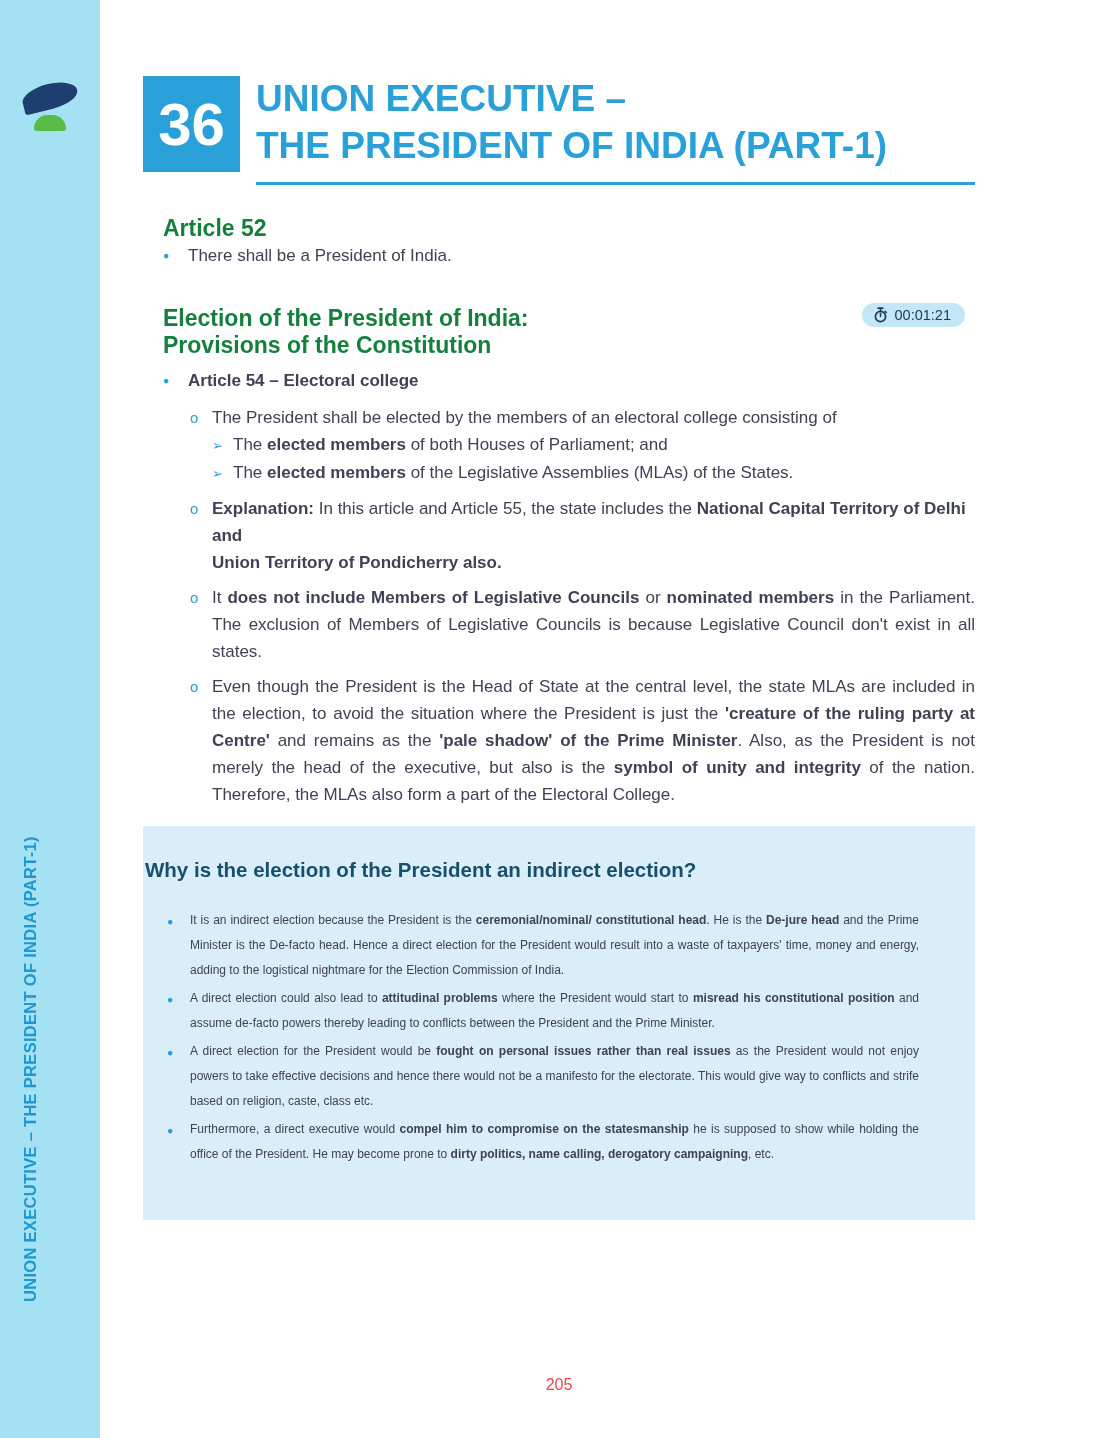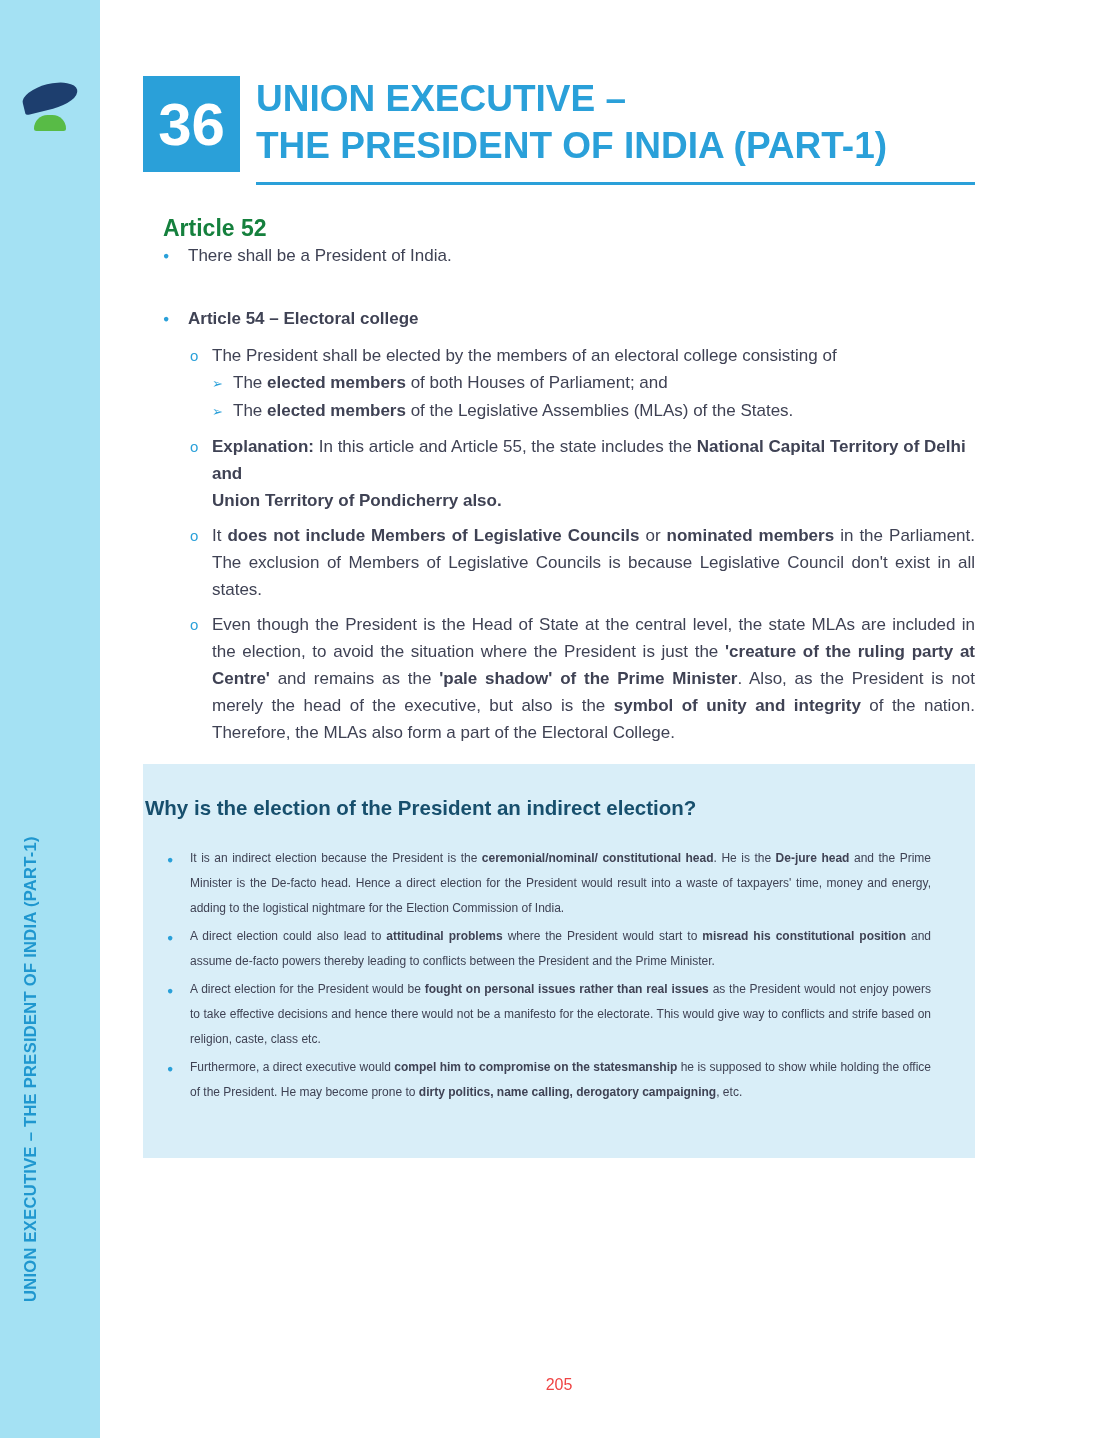--- a/index.html
+++ b/index.html
@@ -58,21 +58,21 @@
   .heading-row { display:flex; justify-content:space-between; align-items:flex-start; }
   .timer {
     display:flex; align-items:center; gap:7px; background:#c3e7f6; color:#203a54;
     border-radius:14px; padding:4px 14px 4px 11px; font-size:14.5px; margin:-2px 10px 0 0;
     white-space:nowrap;
   }
   .election-list { margin-top:8px; }
 
   
   .box {
-    margin-top:18px; background:#d9eef8; padding:32px 44px 50px 2px; width:832px;
+    margin-top:18px; background:#d9eef8; padding:32px 56px 50px 2px; width:832px;
   }
   .box-heading { color:#174f6d; font-size:20.5px; font-weight:700; }
   .box-list { margin-top:26px; }
   .box .li { margin-left:22px; margin-bottom:3px; }
   .box .li > .marker { width:23px; }
   .box .li p { font-size:12px; line-height:25px; }
 
   .page-footer {
     position:absolute; bottom:44px; left:0; width:832px; text-align:center;
     font-size:16px; color:#ef4444;
@@ -101,20 +101,36 @@
 
   <section class="sec sec-article52">
     <h3 class="blue-h">Article 52</h3>
     <div class="li l1">
       <span class="marker dot"></span>
       <p>There shall be a President of India.</p>
     </div>
   </section>
 
   <section class="sec sec-election">
+    <div class="heading-row">
+      <div>
+        <h3 class="blue-h">Election of the President of India:</h3>
+        <h3 class="blue-h">Provisions of the Constitution</h3>
+      </div>
+      <div class="timer">
+        <svg width="15" height="16" viewBox="0 0 15 16">
+          <line x1="5.2" y1="1.2" x2="9.8" y2="1.2" stroke="#203a54" stroke-width="1.7" stroke-linecap="round"></line>
+          <line x1="7.5" y1="1.5" x2="7.5" y2="4" stroke="#203a54" stroke-width="1.7"></line>
+          <line x1="12.1" y1="4.3" x2="13.3" y2="5.5" stroke="#203a54" stroke-width="1.5" stroke-linecap="round"></line>
+          <circle cx="7.5" cy="9.5" r="5.1" fill="none" stroke="#203a54" stroke-width="1.7"></circle>
+          <line x1="7.5" y1="9.5" x2="7.5" y2="6.3" stroke="#203a54" stroke-width="1.5" stroke-linecap="round"></line>
+        </svg>
+        <span>00:01:21</span>
+      </div>
+    </div>
 
     <div class="election-list">
       <div class="li l1">
         <span class="marker dot"></span>
         <p class="b">Article 54 – Electoral college</p>
       </div>
 
       <div class="li l2">
         <span class="marker circ"></span>
         <p>The President shall be elected by the members of an electoral college consisting of</p>

